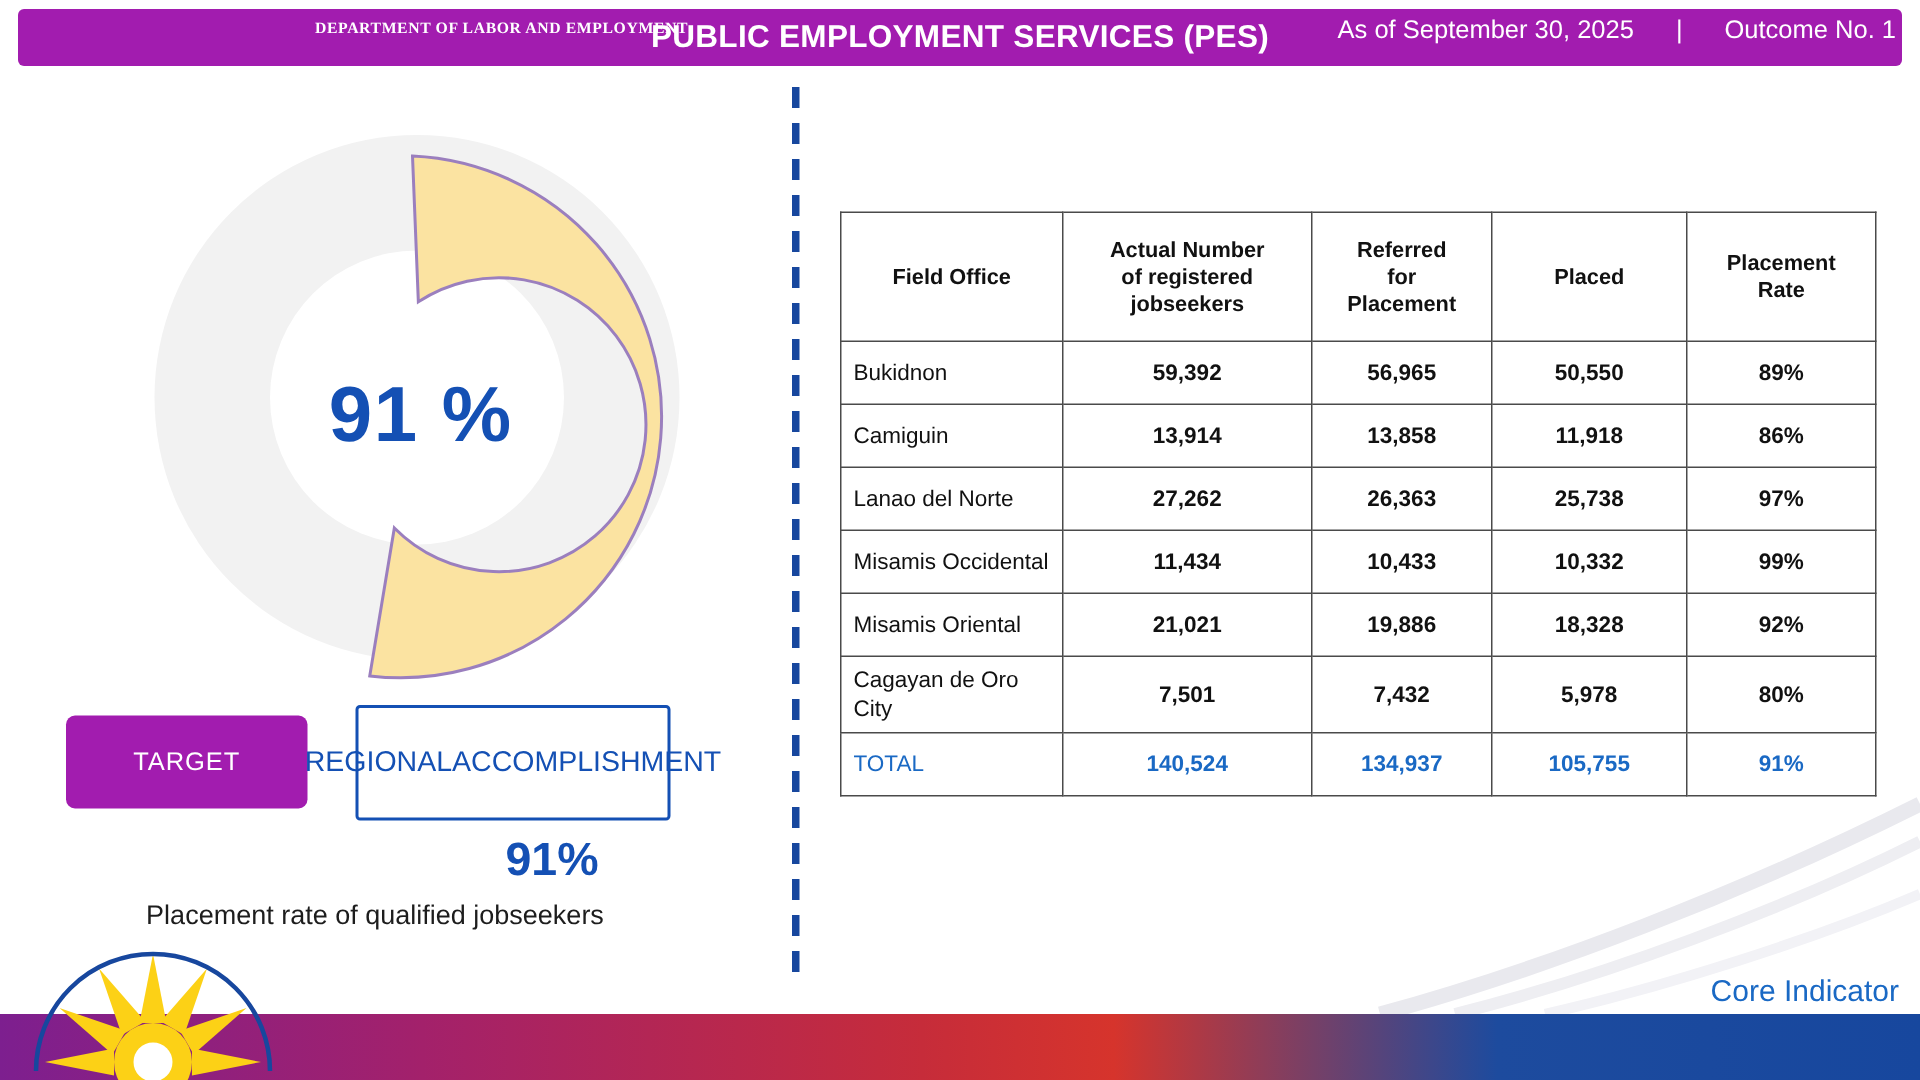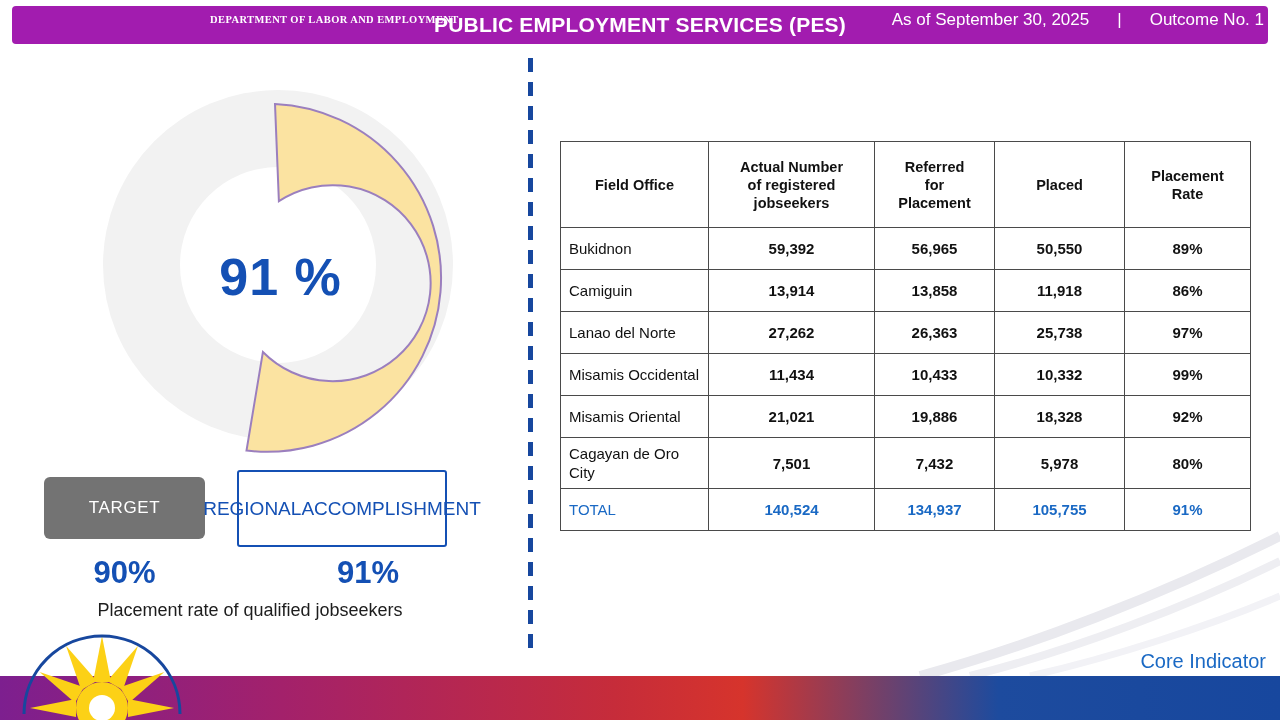--- a/index.html
+++ b/index.html
@@ -74,21 +74,21 @@
     font-weight: bold;
     letter-spacing: 1px;
     padding-left: 6px;
     padding-top: 8px;
   }
 
   .target-box {
     position: absolute;
     left: 44px; top: 427px;
     width: 161px; height: 62px;
-    background: #737373;
+    background: #a21caf;
     border-radius: 6px;
     display: flex; align-items: center; justify-content: center;
   }
   .target-box span {
     color: #ffffff;
     font-size: 17px;
     letter-spacing: 0.6px;
   }
   .accomp-box {
     position: absolute;
@@ -265,21 +265,20 @@
 
     <div class="target-box">
       <span>TARGET</span>
     </div>
 
     <div class="accomp-box">
       <span>REGIONAL</span>
       <span>ACCOMPLISHMENT</span>
     </div>
 
-    <div class="target-value">90%</div>
     <div class="accomp-value">91%</div>
     <div class="left-caption">Placement rate of qualified jobseekers</div>
   </div>
 
   <div class="divider"></div>
 
   <div class="table-wrap">
     <table class="pes-table">
       <colgroup>
         <col class="c0">

